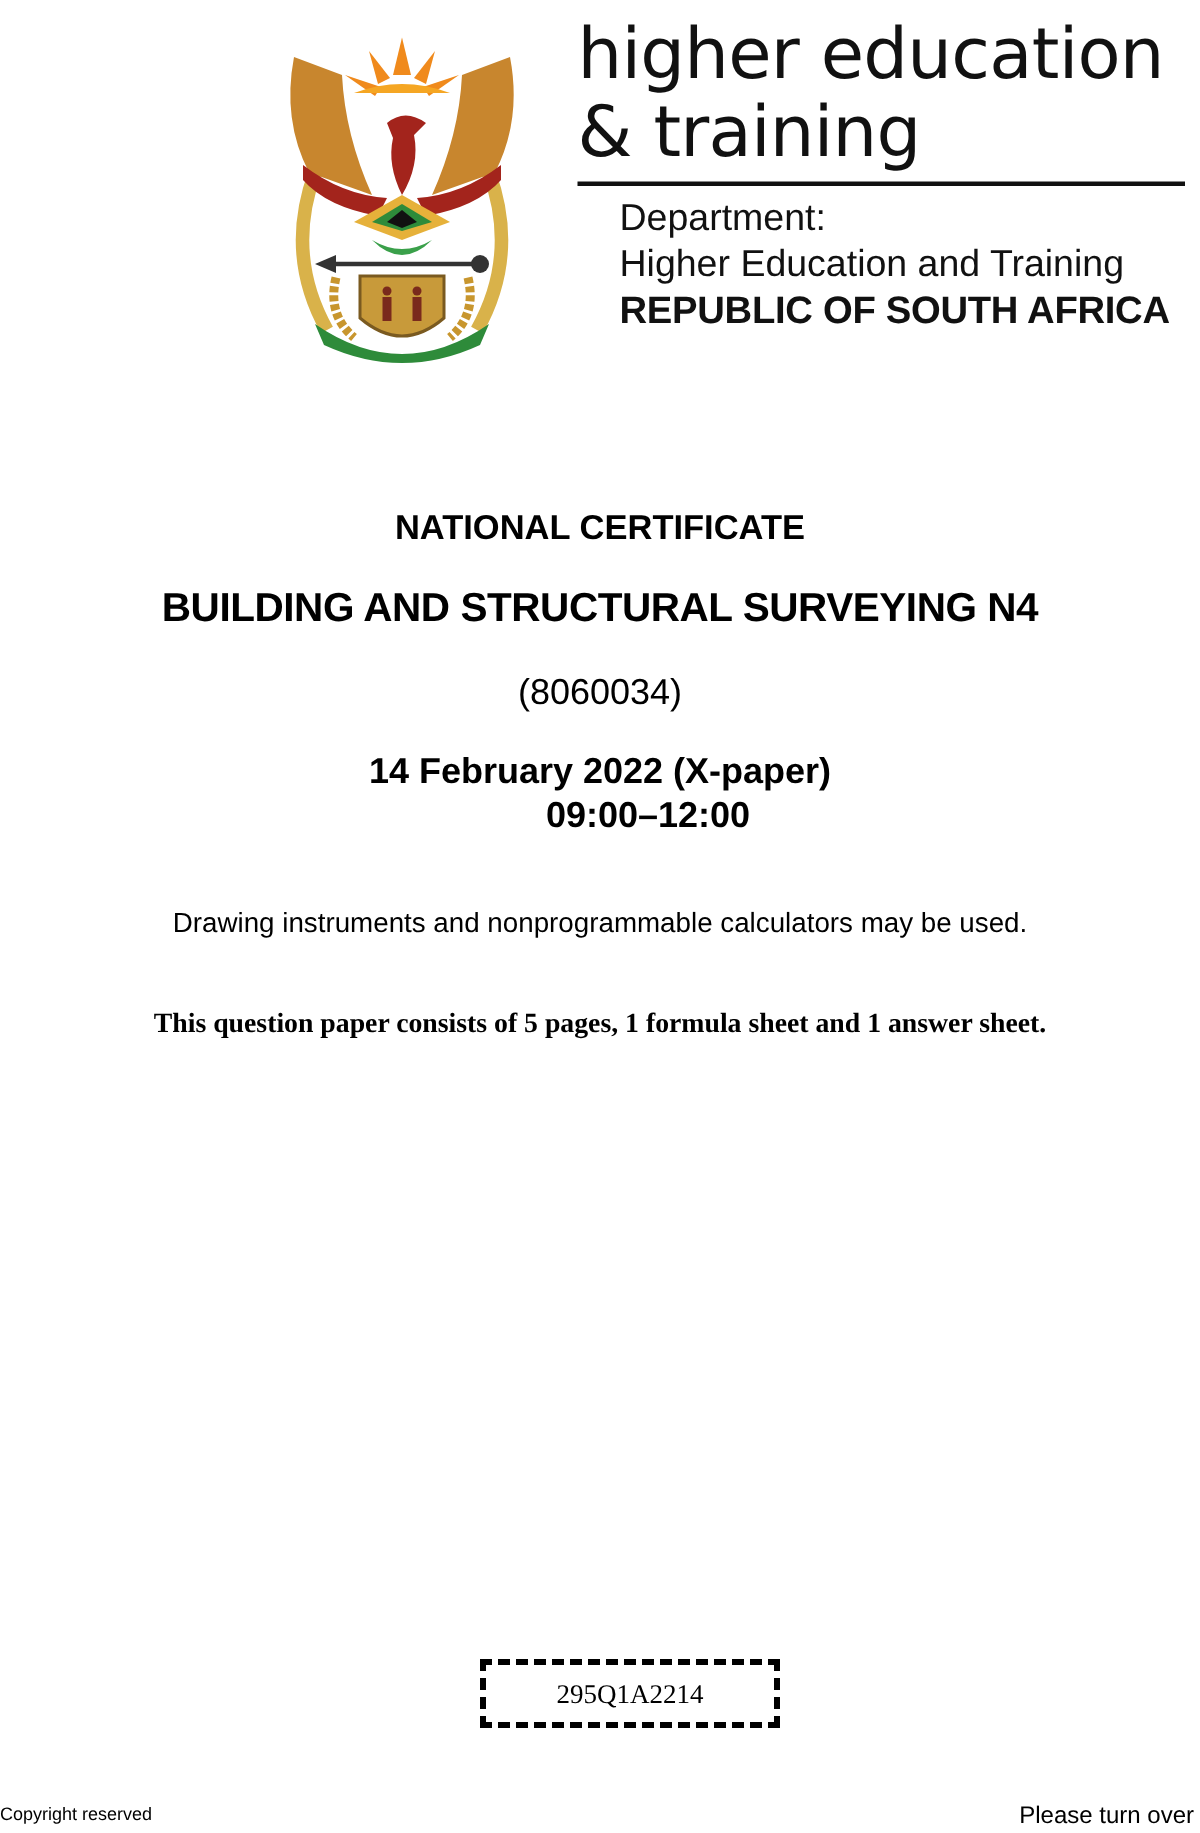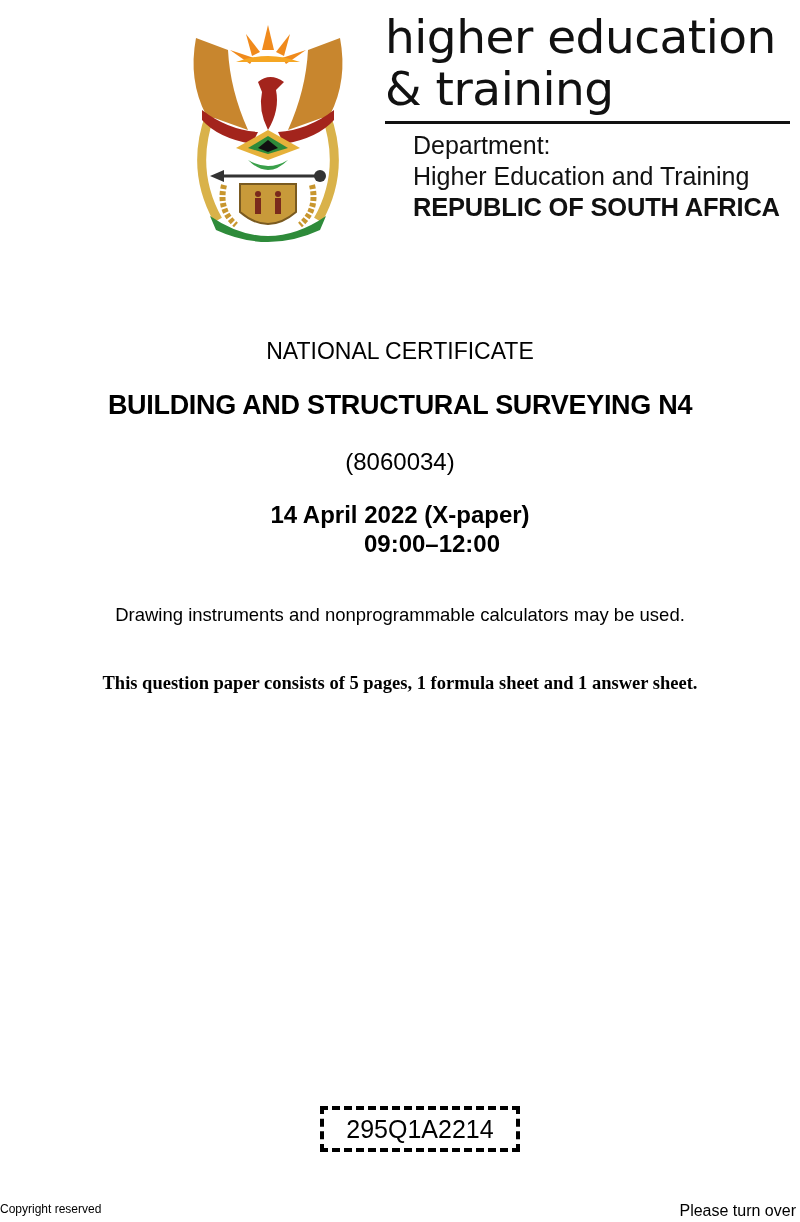--- a/index.html
+++ b/index.html
@@ -12,30 +12,30 @@
   .brand-big { left: 385px; font-family: "DejaVu Sans", sans-serif; font-size: 47px; line-height: 50px; letter-spacing: -0.5px; color: #111; }
   .brand-line1 { top: 12px; }
   .brand-line2 { top: 64px; }
   .brand-rule { left: 385px; top: 121px; width: 405px; height: 3px; background: #111; }
   .dept { left: 385px; font-size: 25px; line-height: 31px; color: #111; margin-left: 28px; }
   .dept1 { top: 130px; }
   .dept2 { top: 161px; }
   .dept3 { top: 192px; font-weight: bold; font-size: 25.5px; letter-spacing: -0.2px; }
 
   
-  .t-nc { top: 338px; font-size: 23px; font-weight: normal; }
+  .t-nc { top: 338px; font-size: 23px; font-weight: bold; }
   .t-subject { top: 390px; font-size: 27px; font-weight: bold; letter-spacing: -0.3px; }
   .t-code { top: 448px; font-size: 24px; }
   .t-date { top: 500px; font-size: 24px; font-weight: bold; line-height: 29px; }
   .t-time { top: 529px; font-size: 24px; font-weight: bold; line-height: 29px; margin-left: 32px; }
   .t-instr { top: 604px; font-size: 18.5px; font-weight: normal; }
   .t-pages { top: 673px; font-size: 18.5px; font-weight: bold; font-family: Liberation Serif, serif; }
 
   
-  .code-box { left: 320px; top: 1106px; width: 200px; height: 46px; border: 4px dashed #000; box-sizing: border-box; display: flex; align-items: center; justify-content: center; font-size: 25px; }
+  .code-box { left: 320px; top: 1106px; width: 200px; height: 46px; border: 4px dashed #000; box-sizing: border-box; display: flex; align-items: center; justify-content: center; font-size: 18px; font-family: Liberation Serif, serif; }
 
   
   .footer-left { left: 0; top: 1202px; font-size: 12px; }
   .footer-right { right: 4px; top: 1202px; font-size: 16px; }
 </style>
 </head>
 <body>
 
 <div class="abs crest">
   <svg width="160" height="222" viewBox="0 0 160 222">
@@ -87,21 +87,21 @@
 <div class="abs brand-big brand-line1">higher education</div>
 <div class="abs brand-big brand-line2">&amp; training</div>
 <div class="abs brand-rule"></div>
 <div class="abs dept dept1">Department:</div>
 <div class="abs dept dept2">Higher Education and Training</div>
 <div class="abs dept dept3">REPUBLIC OF SOUTH AFRICA</div>
 
 <div class="abs center t-nc">NATIONAL CERTIFICATE</div>
 <div class="abs center t-subject">BUILDING AND STRUCTURAL SURVEYING N4</div>
 <div class="abs center t-code">(8060034)</div>
-<div class="abs center t-date">14 April 2022 (X-paper)</div>
+<div class="abs center t-date">14 February 2022 (X-paper)</div>
 <div class="abs center t-time">09:00–12:00</div>
 <div class="abs center t-instr">Drawing instruments and nonprogrammable calculators may be used.</div>
 <div class="abs center t-pages">This question paper consists of 5 pages, 1 formula sheet and 1 answer sheet.</div>
 
 <div class="abs code-box">
   <span>295Q1A2214</span>
 </div>
 
 <div class="abs footer-left">Copyright reserved</div>
 <div class="abs footer-right">Please turn over</div>

